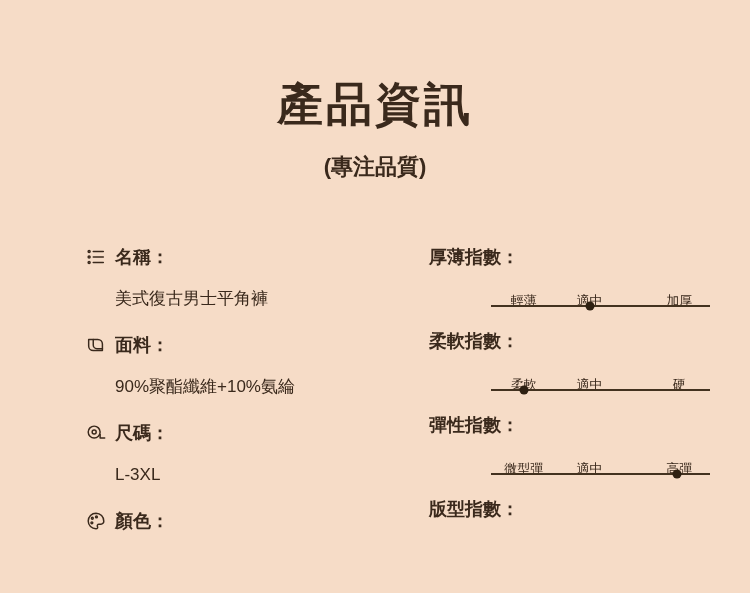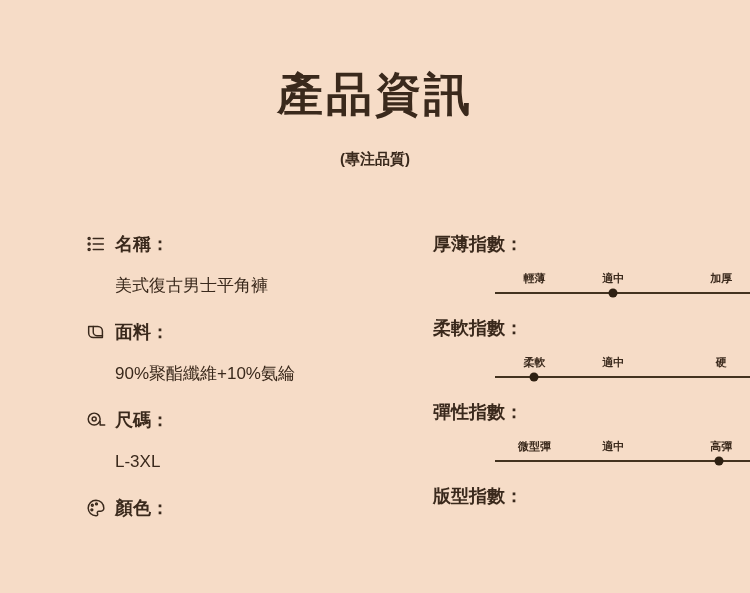--- a/index.html
+++ b/index.html
@@ -17,39 +17,38 @@
   .page {
     width: 750px;
     height: 593px;
     box-sizing: border-box;
     padding-top: 62px;
   }
   header {
     text-align: center;
   }
   .page-title {
-    margin: 2px;
+    margin: 12px;
     font-size: 46px;
     font-weight: 700;
     letter-spacing: 3px;
     color: #3a291c;
   }
   .page-subtitle {
-    margin-top: 24px;
-    font-size: 15px;
+    margin-top: 16px;
+    font-size: 22px;
     font-weight: 700;
     color: #3a291c;
   }
   .content {
     display: flex;
     justify-content: space-between;
     box-sizing: border-box;
     padding: 0 62px 0 85px;
     margin-top: 62px;
-    gap: 48px;
   }
   
   .left-col {
     width: 300px;
     flex: 0 0 auto;
   }
   .info-item {
     margin-bottom: 20px;
   }
   .info-label-row {
@@ -86,38 +85,39 @@
     height: 26px;
     line-height: 26px;
   }
   
   .right-col {
     width: 325px;
     flex: 0 0 auto;
   }
   .scale-group {
     margin-bottom: 14px;
+    margin-left: 44px;
   }
   .scale-title {
     font-size: 18px;
     font-weight: 700;
     height: 26px;
     line-height: 26px;
   }
   .scale-body {
     position: relative;
     height: 34px;
     margin: 10px 0 14px 62px;
   }
   .scale-tick {
     position: absolute;
-    top: 4px;
+    top: 12px;
     transform: translateX(-50%);
-    font-size: 11px;
-    font-weight: 700;
+    font-size: 13px;
+    font-weight: 400;
     white-space: nowrap;
   }
   .tick-0 { left: 15%; }
   .tick-1 { left: 45%; }
   .tick-2 { left: 86%; }
   .scale-line {
     position: absolute;
     left: 0;
     right: 0;
     top: 25px;

